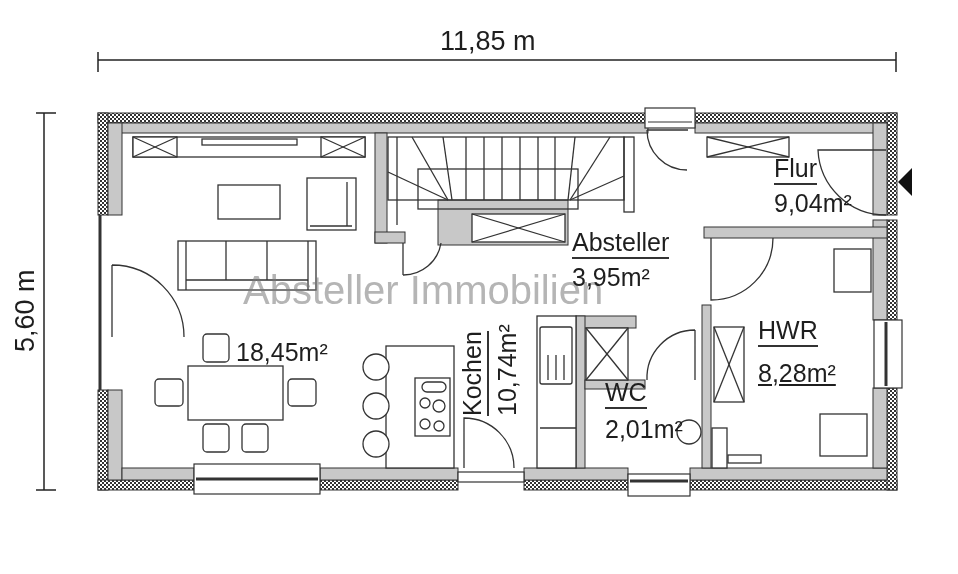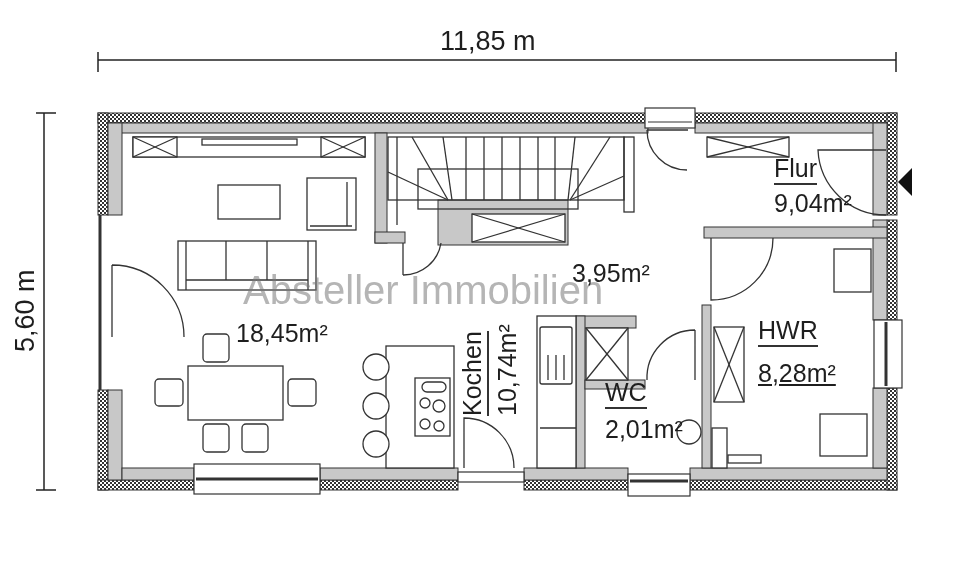--- a/index.html
+++ b/index.html
@@ -196,30 +196,30 @@
   <polygon points="912,168 898,182 912,196" fill="#111"></polygon>
 </svg>
 
 <div class="lbl dim" style="left:440px; top:28px;">11,85 m</div>
 <div class="lbl dim" style="left:0px; top:300px; transform:rotate(-90deg); transform-origin:left top; top:352px; left:12px;">5,60 m</div>
 
 <div class="watermark" style="left:243px; top:268px;">Absteller Immobilien</div>
 
 <div class="lbl room" style="left:236px; top:296px;">
   <br>
-  <span style="display:inline-block;margin-top:0;">18,45m²</span>
+  <span style="display:inline-block;margin-top:19px;">18,45m²</span>
 </div>
 
 <div class="lbl room" style="left:460px; top:416px; transform:rotate(-90deg); transform-origin:left top;">
   <span class="ul">Kochen</span><br>
   <span style="display:inline-block;margin-top:6px;">10,74m²</span>
 </div>
 
 <div class="lbl room" style="left:572px; top:230px;">
-  <br>
+  <span class="ul">Absteller</span><br>
   <span style="display:inline-block;margin-top:6px;">3,95m²</span>
 </div>
 
 <div class="lbl room" style="left:726px; top:156px;margin-left:48px;">
   <span class="ul">Flur</span><br>
   <span style="display:inline-block;margin-top:6px;">9,04m²</span>
 </div>
 
 <div class="lbl room" style="left:758px; top:318px;">
   <span class="ul">HWR</span><br>

